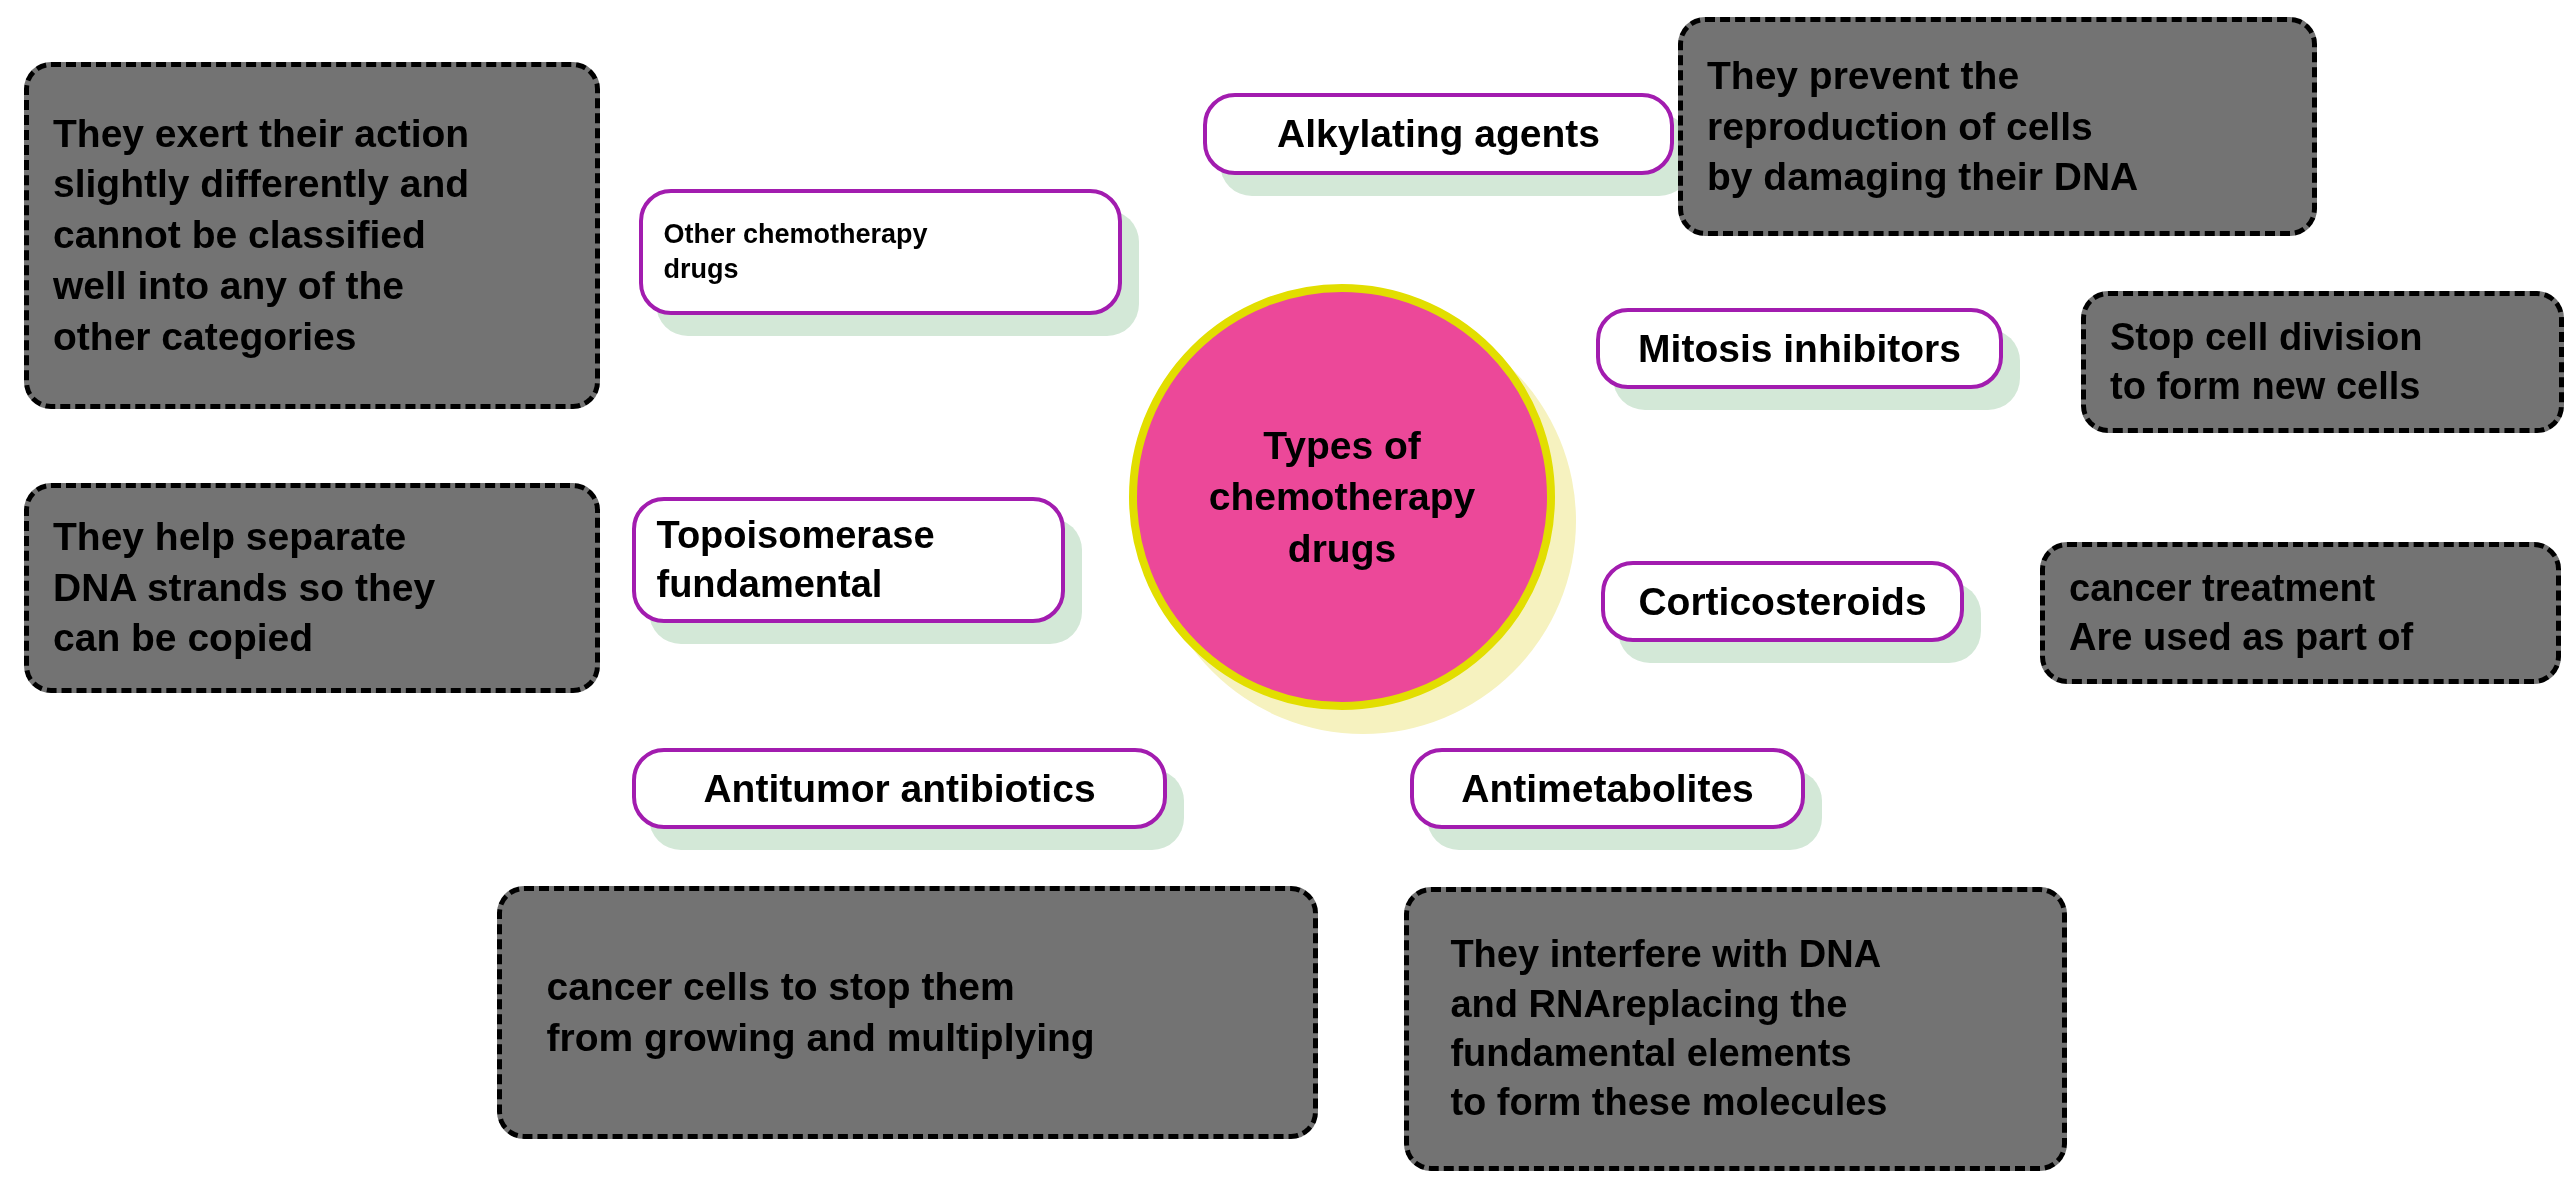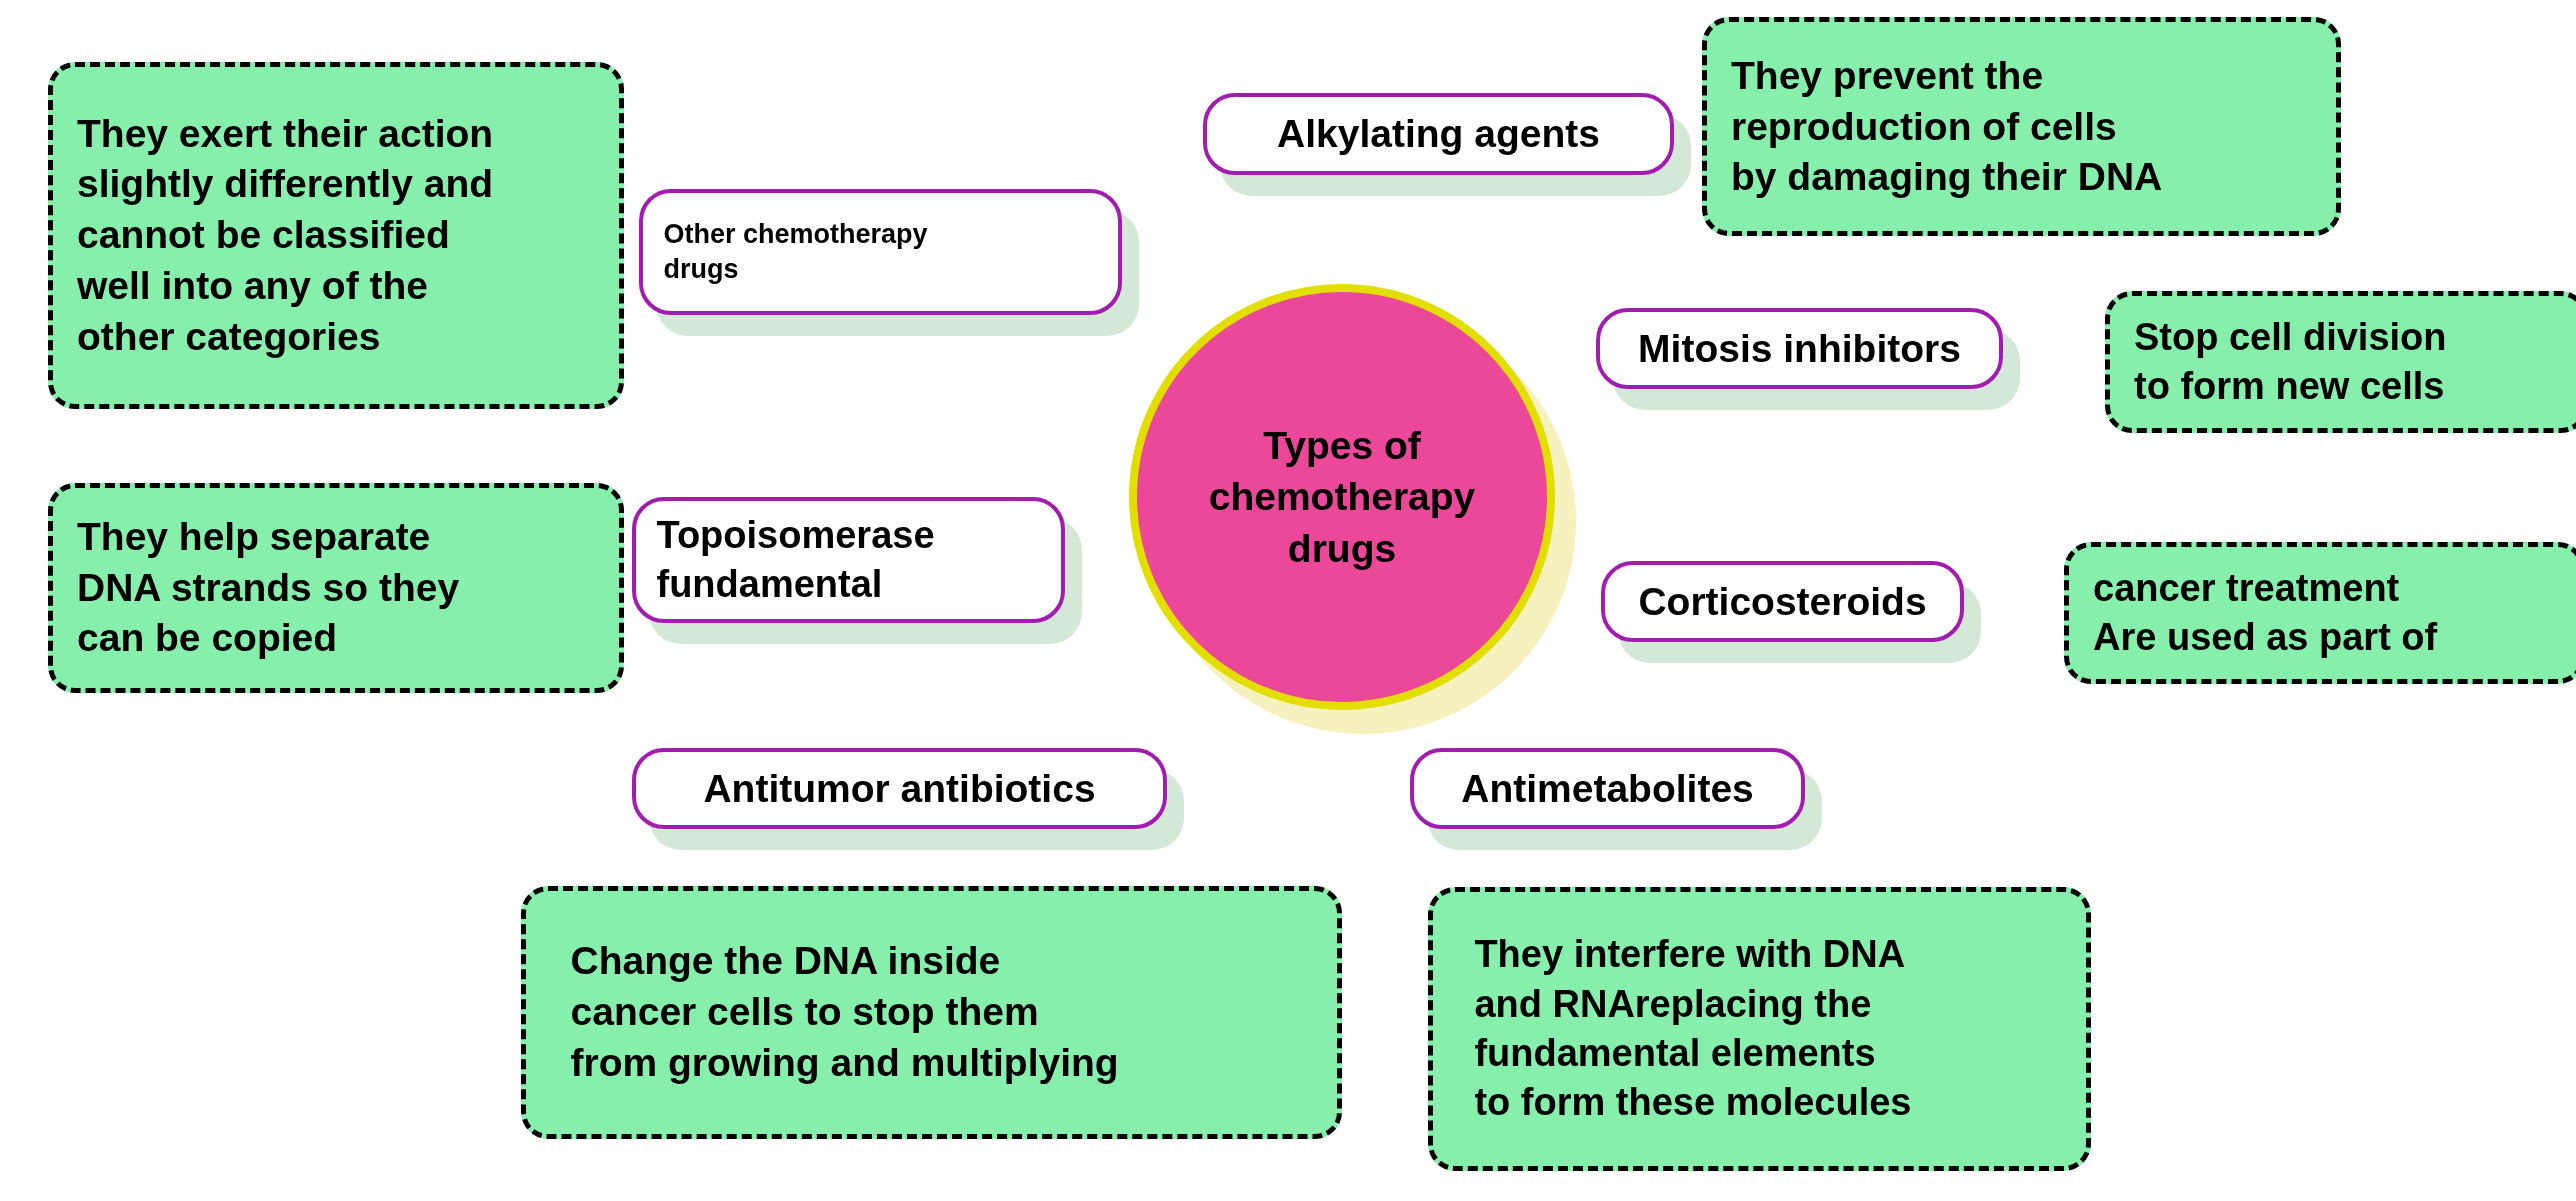--- a/index.html
+++ b/index.html
@@ -23,26 +23,25 @@
     position: absolute;
     box-sizing: border-box;
     display: flex;
     align-items: center;
   }
 
   
   .dashed {
     border: 5.5px dashed #000000;
     border-radius: 27px;
-    background: #86efac;
+    background: #737373;
     color: #000000;
     font-weight: bold;
     line-height: 1.30;
     padding: 20.5px 24px;
-    margin-left: 24px;
   }
 
   
   .pill-wrap {
     position: absolute;
   }
   .pill-shadow {
     position: absolute;
     left: 17.4px;
     top: 20.5px;
@@ -203,21 +202,20 @@
 
   <div class="pill-wrap" style="left:632px; top:748px; width:535px; height:81px;">
     <div class="pill-shadow"></div>
     <div class="pill t50" style="justify-content:center;">
       <span>Antitumor antibiotics</span>
     </div>
   </div>
 
   <div class="node dashed t50" style="left:497px; top:886px; width:821px; height:253px;">
     <div style="width:100%; padding-left:20.5px;">
-      <div>Change the DNA inside</div>
       <div>cancer cells to stop them</div>
       <div>from growing and multiplying</div>
     </div>
   </div>
 
   <div class="pill-wrap" style="left:1410px; top:748px; width:395px; height:81px;">
     <div class="pill-shadow"></div>
     <div class="pill t50" style="justify-content:center;">
       <span>Antimetabolites</span>
     </div>

